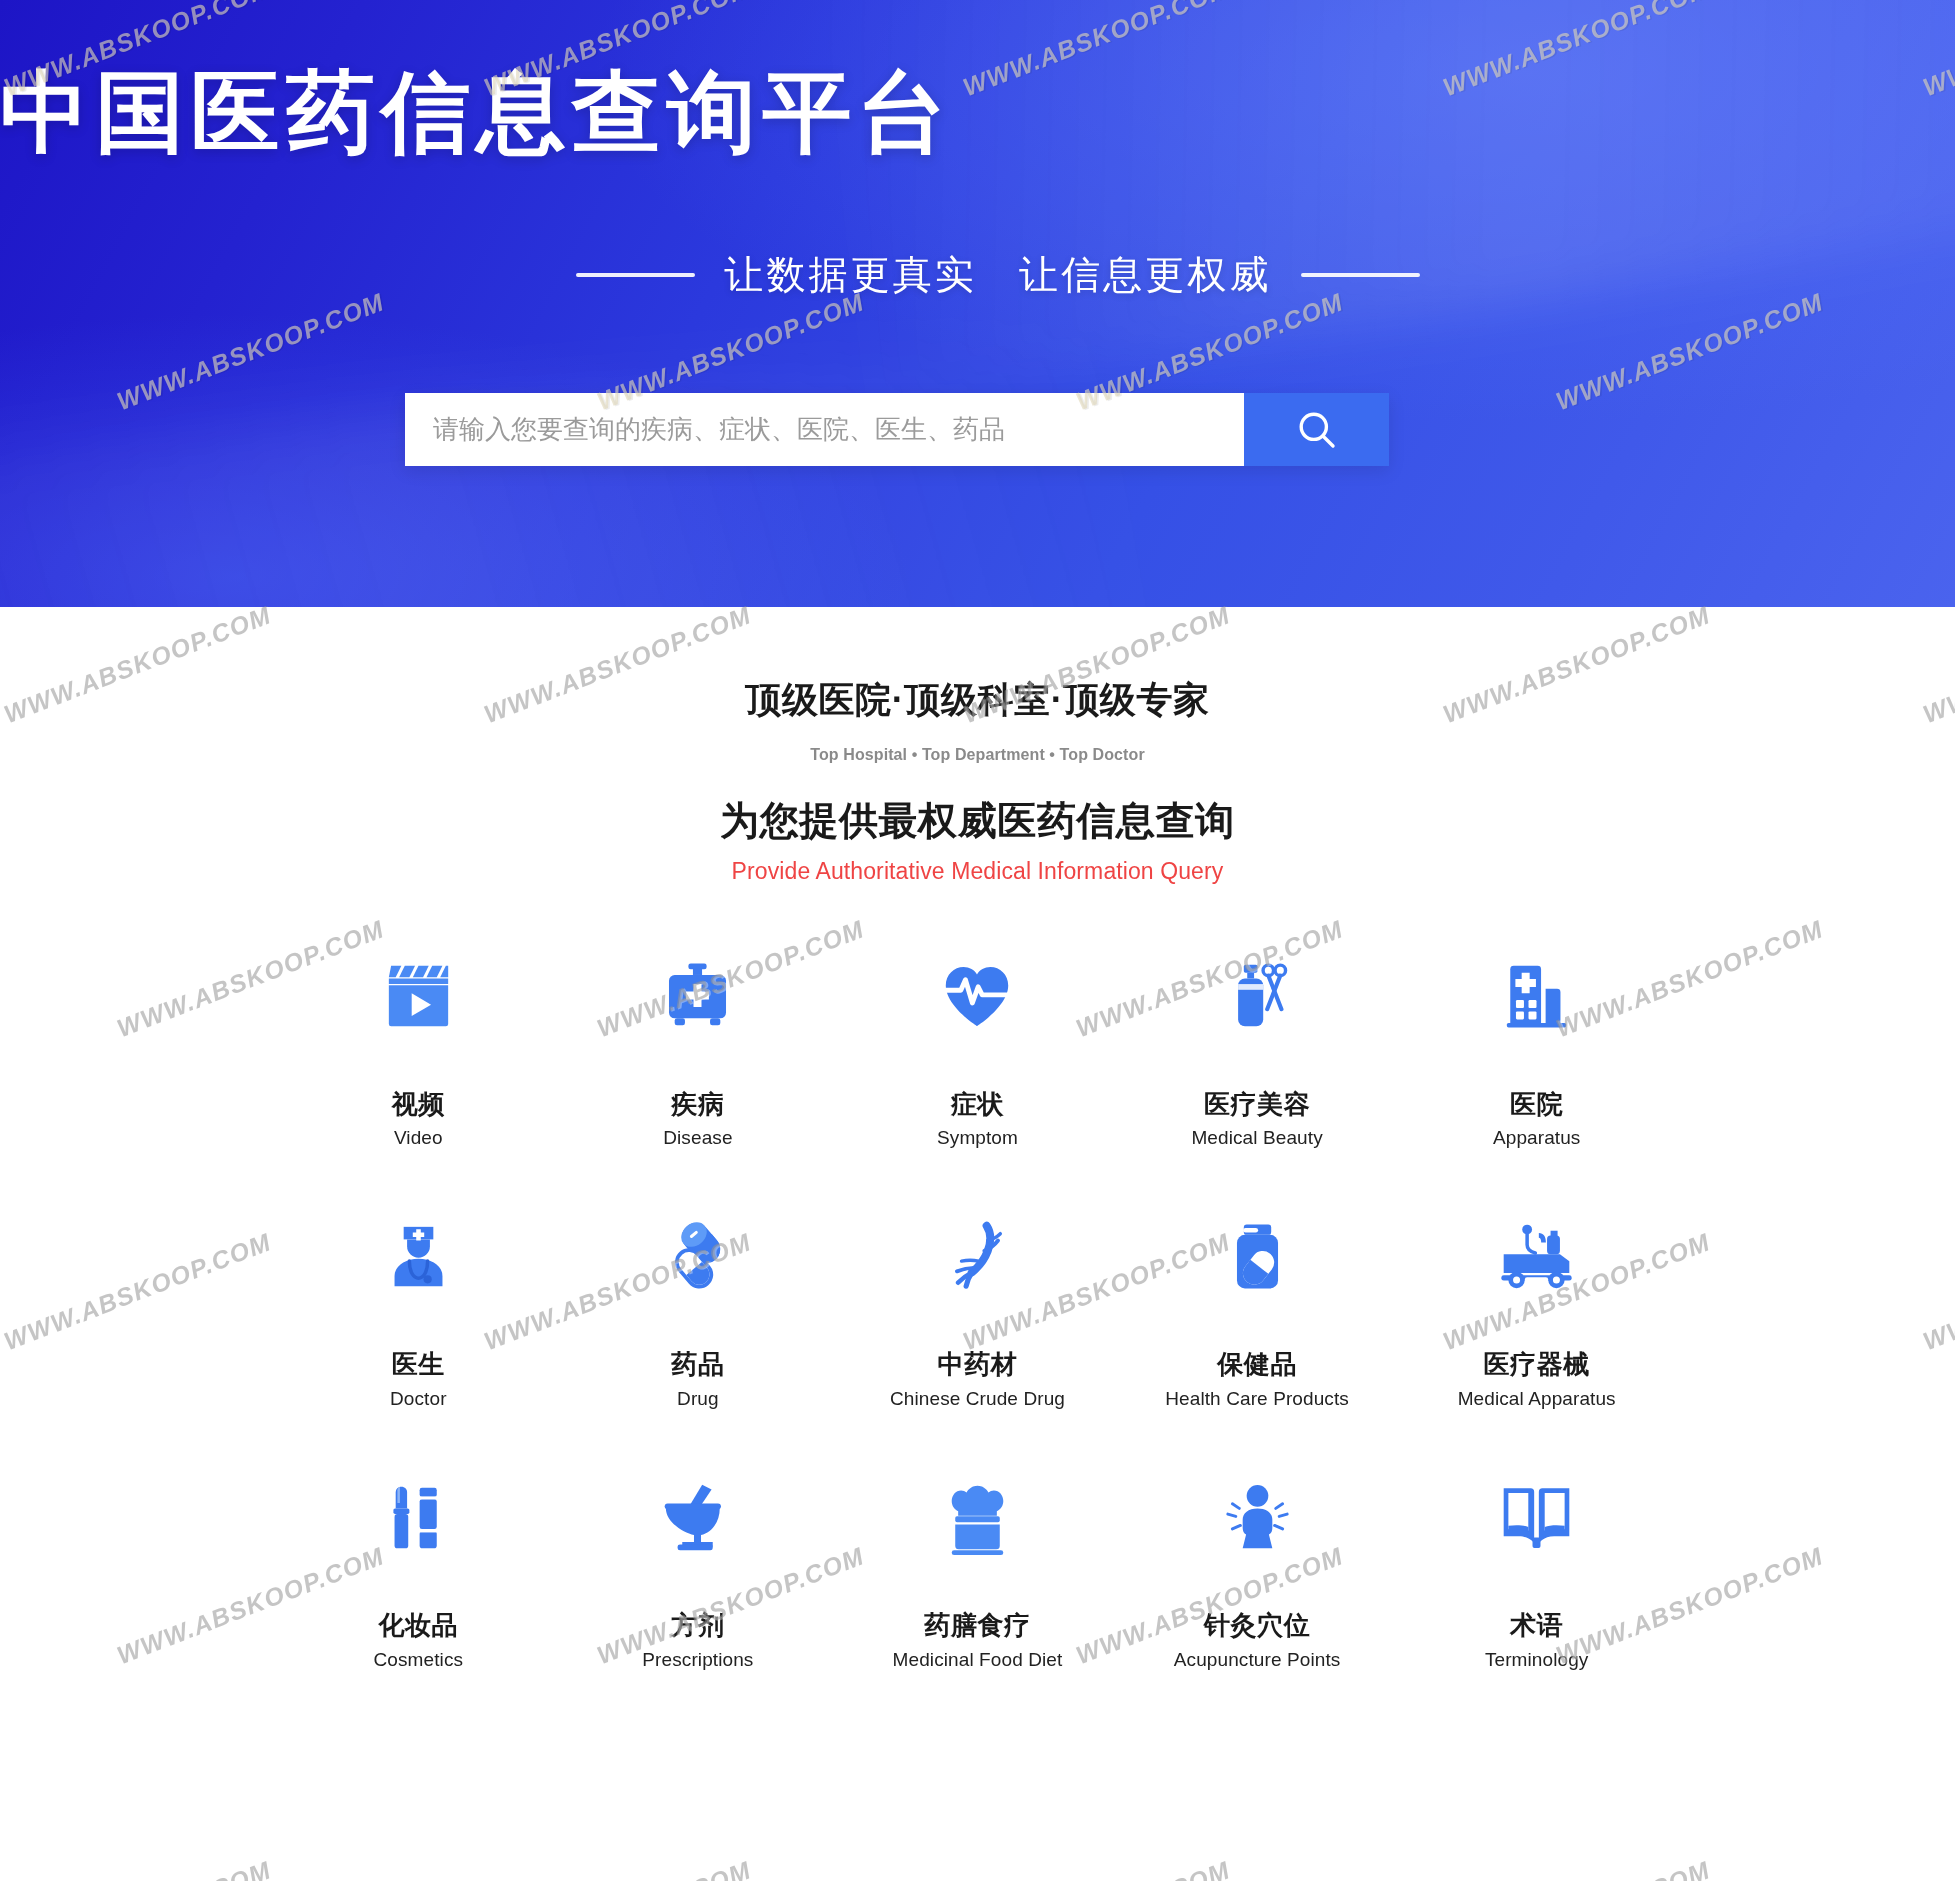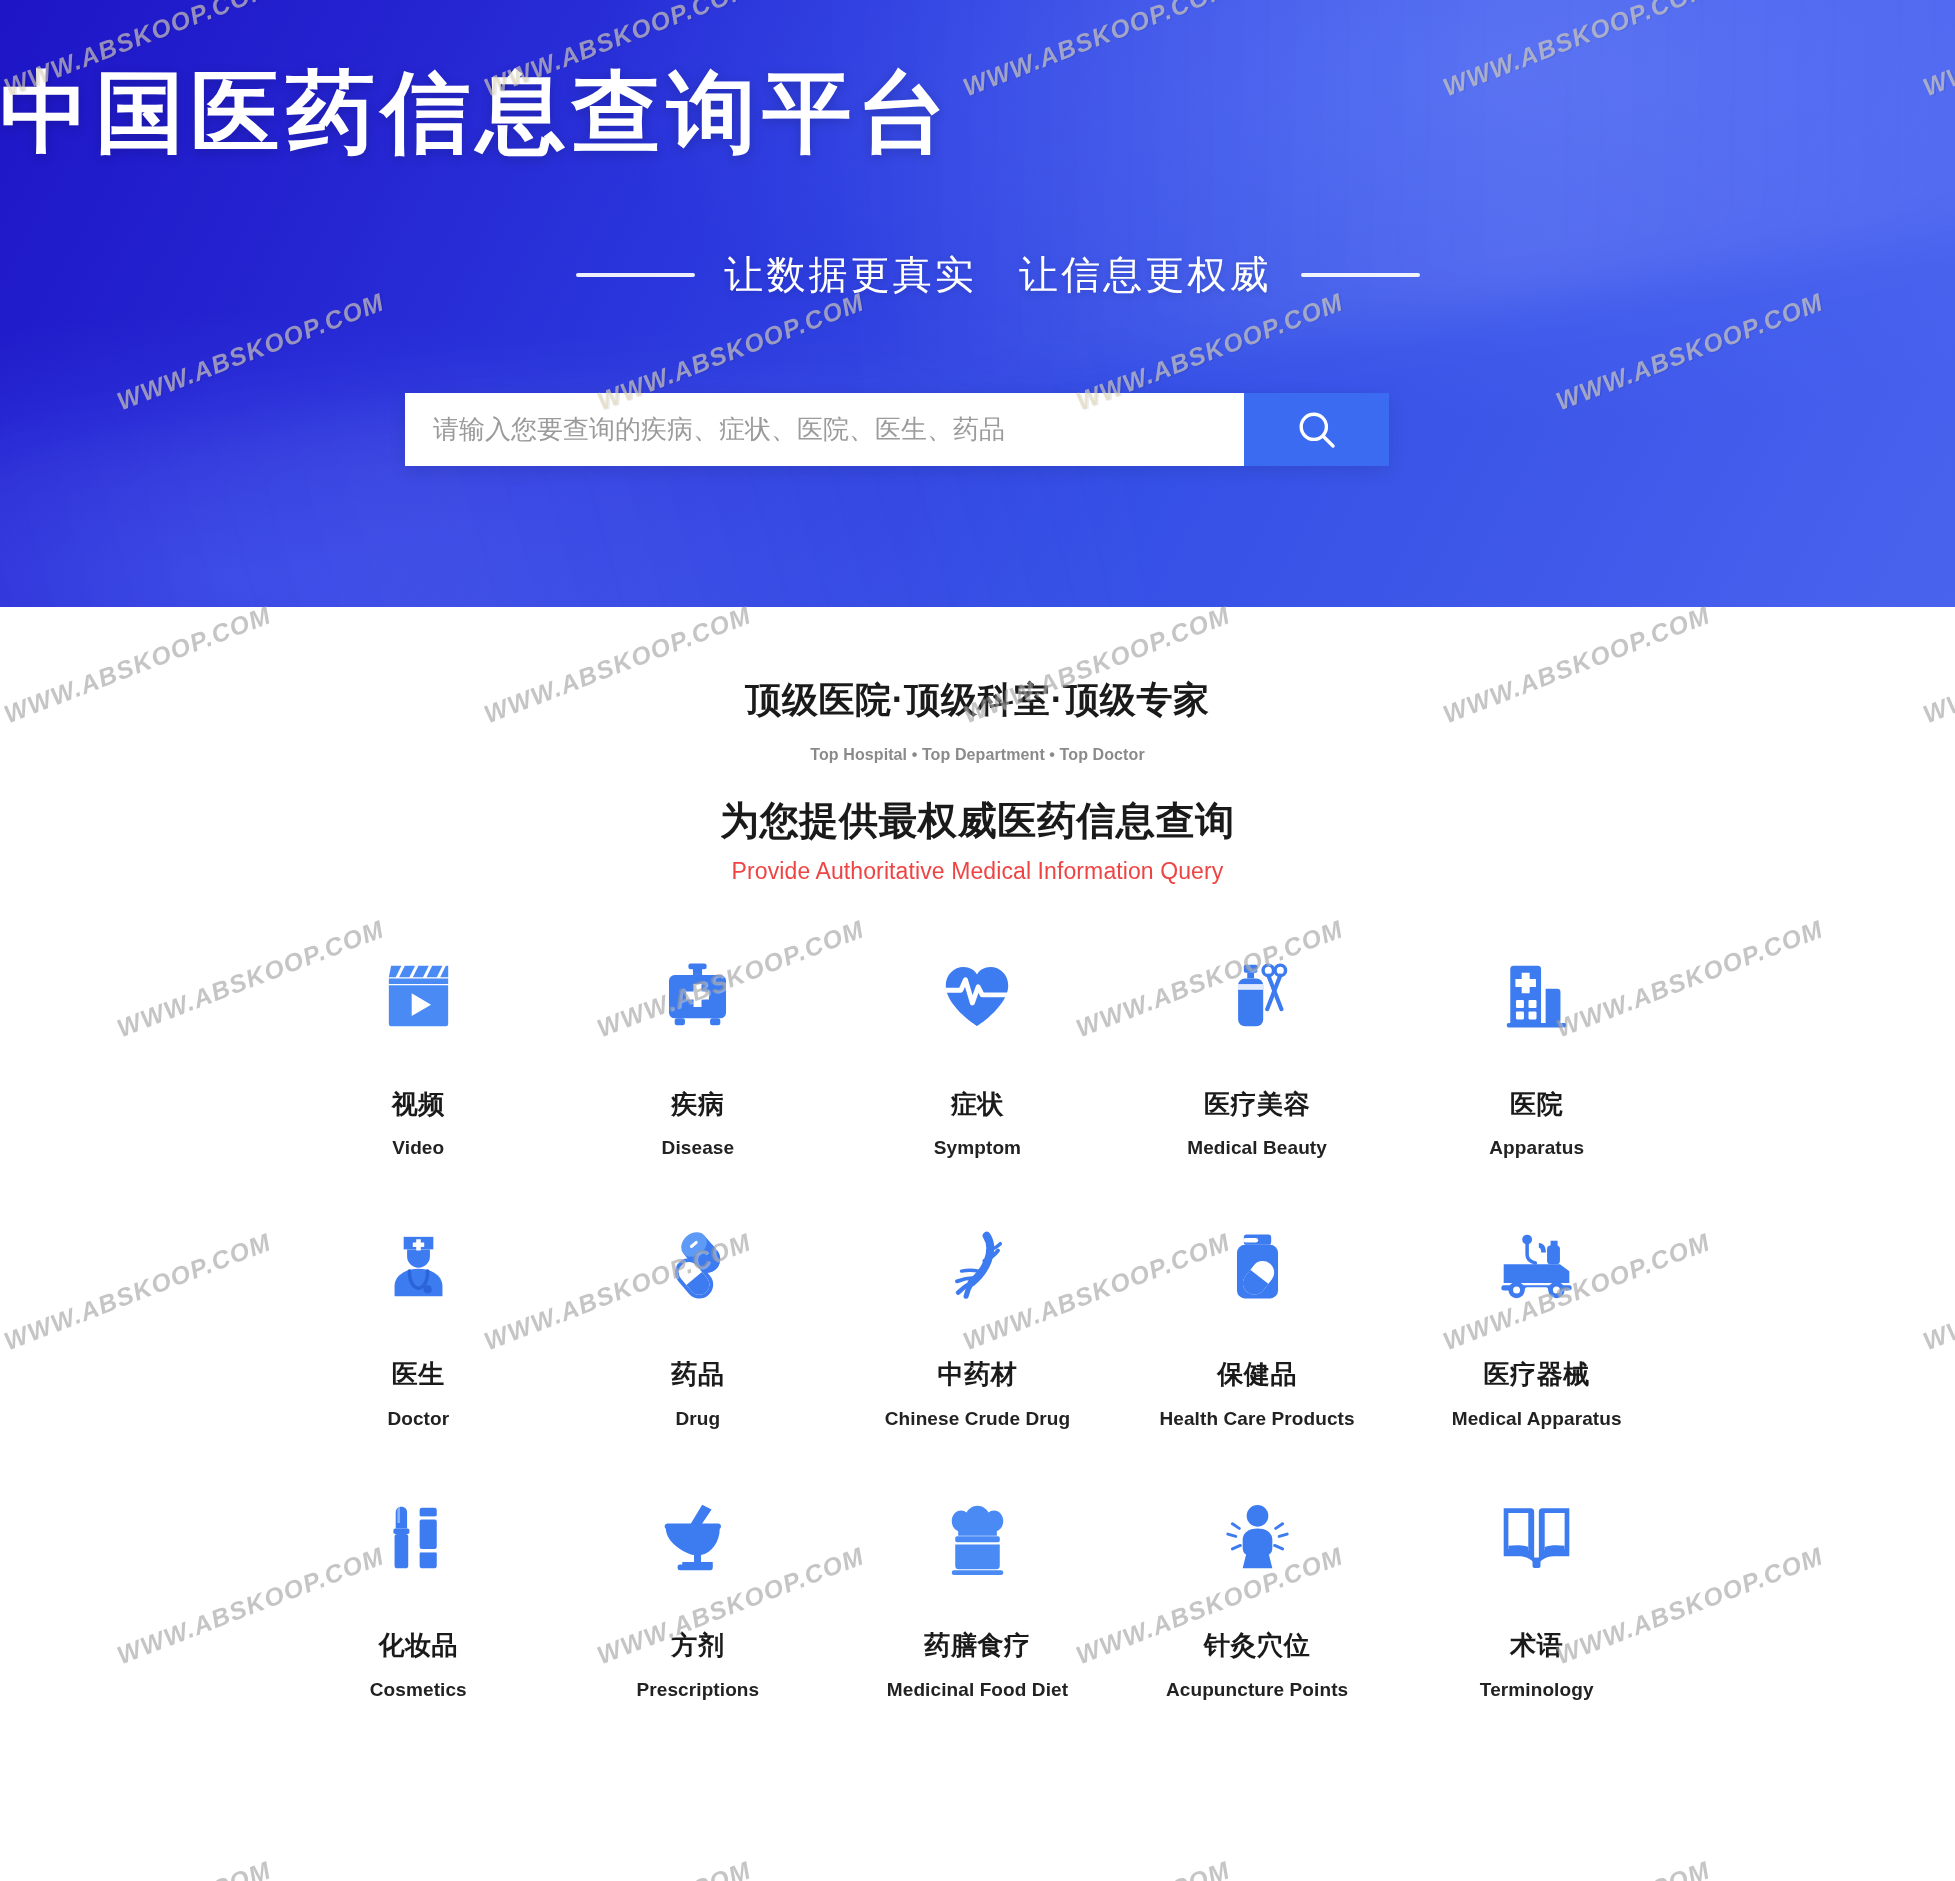--- a/index.html
+++ b/index.html
@@ -186,23 +186,23 @@
   .cell-icon svg { display: block; }
   .cell-cn {
     margin-top: 53px;
     font-size: 26px;
     font-weight: 700;
     color: #1a1a1a;
     letter-spacing: 0.6px;
     line-height: 1.1;
   }
   .cell-en {
-    margin-top: 20px;
+    margin-top: 10px;
     font-size: 19px;
-    font-weight: 700;
+    font-weight: 400;
     color: #222222;
     letter-spacing: 0.1px;
     line-height: 1.1;
     white-space: nowrap;
   }
 
   
   .watermarks {
     position: absolute;
     inset: 0;

